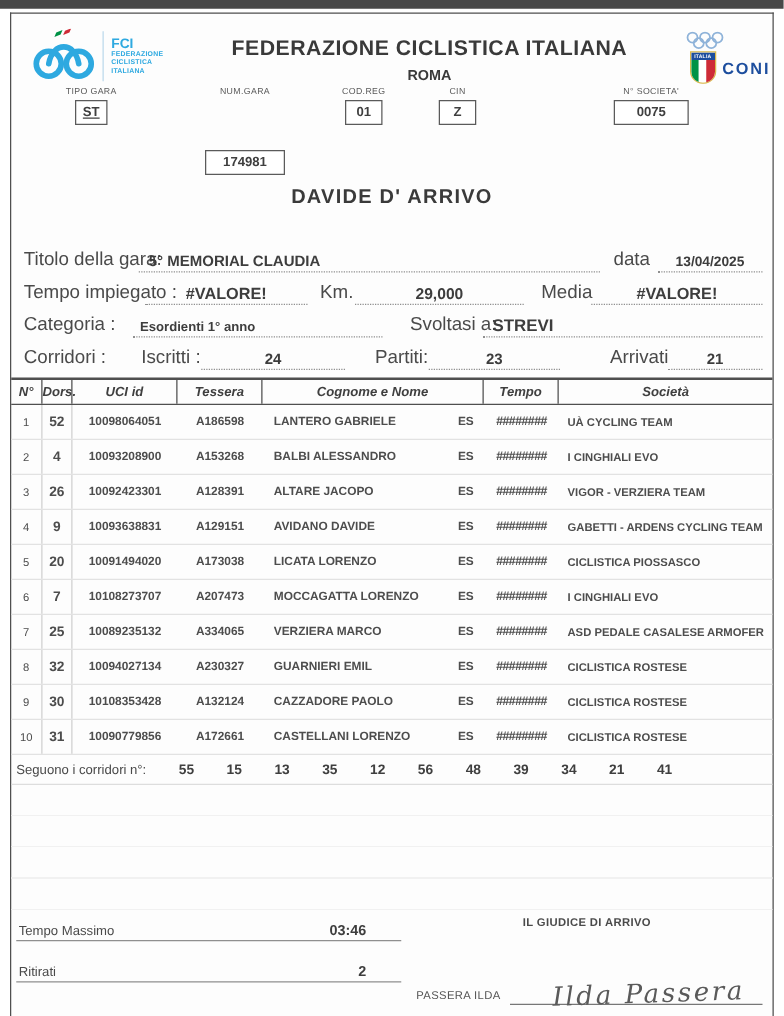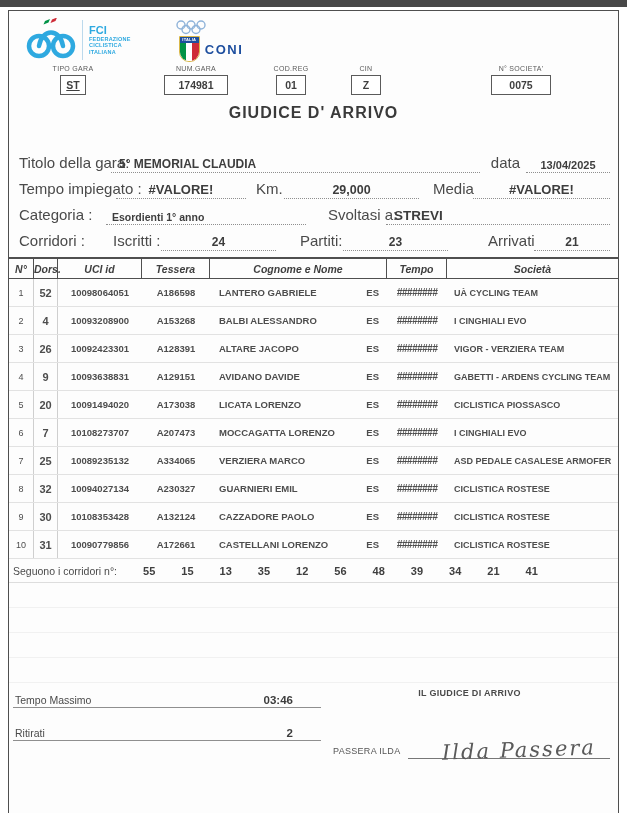--- a/index.html
+++ b/index.html
@@ -2,42 +2,42 @@
 <html><head>
 <meta charset="utf-8">
 <style>
   * { margin:0; padding:0; box-sizing:border-box; }
   html,body { width:627px; height:813px; }
   body { background:#fff; font-family:"Liberation Sans", sans-serif; color:#3d3d3d; position:relative; overflow:hidden; }
   .scan-strip { position:absolute; top:0; left:0; width:627px; height:7px; background:#484848; }
   .page { position:absolute; top:10px; left:8px; width:611px; height:803px; background:#fdfdfd; border:1.5px solid #4f4f4f; border-bottom:none; }
 
   
-  .header-top { display:flex; align-items:flex-end; padding:7px 12px 0 16px; }
+  .header-top { display:flex; align-items:flex-end; padding:7px 12px 0 16px;gap:28px; }
   .fci-logo { display:flex; align-items:center; width:132px; flex-shrink:0; }
   .fci-divider { width:1px; height:40px; background:#bcd9ec; margin:0 6px 0 5px; }
   .fci-abbr { font-size:11px; font-weight:bold; color:#2ea9e0; line-height:11px; }
   .fci-line { font-size:5.5px; font-weight:bold; color:#2ea9e0; line-height:6.5px; letter-spacing:.2px; }
   .title-wrap { flex:1; text-align:center; padding-top:11px; }
   .main-title { font-size:17px; font-weight:bold; color:#3a3a3a; letter-spacing:.4px; }
   .city { font-size:11.5px; font-weight:bold; color:#3a3a3a; margin-top:6px; }
   .coni-logo { width:76px; flex-shrink:0; display:flex; flex-direction:column; align-items:center; padding-top:2px; }
   .coni-bottom { display:flex; align-items:center; margin-top:1px;padding-left:32px; }
   .shield { width:21px; height:26px; border:1px solid #d9b84a; border-radius:0 0 10px 10px; overflow:hidden; display:flex; flex-direction:column; }
   .shield-band { background:#1d4e9e; color:#fff; font-size:4px; font-weight:bold; text-align:center; line-height:6px; height:6px; letter-spacing:.2px; }
   .stripes { flex:1; display:flex; }
   .stripe { flex:1; }
   .coni-text { font-size:13px; font-weight:bold; color:#1d4e9e; letter-spacing:1.5px; margin-left:5px; }
 
   .fields-row { display:flex; margin-top:3px; }
   .field { display:flex; flex-direction:column; align-items:center; }
   .field-label { font-size:7px; color:#5a5a5a; letter-spacing:.3px; }
   .field-box { margin-top:3px; border:1.3px solid #5a5a5a; background:#fff; font-weight:bold; font-size:10.5px; color:#3f3f3f; display:flex; align-items:center; justify-content:center; height:20px; }
   .f1 { margin-left:19px; width:90px; } .f1 .field-box { width:26px;text-decoration:underline; }
-  .f2 { margin-left:23px; width:110px; } .f2 .field-box { width:64px; }
+  .f2 { margin-left:23px; width:110px;gap:40px; } .f2 .field-box { width:64px; }
   .f3 { margin-left:5px; width:70px; } .f3 .field-box { width:30px; }
   .f4 { margin-left:10px; width:60px; } .f4 .field-box { width:30px; }
   .f5 { margin-left:70px; width:110px; } .f5 .field-box { width:60px; }
 
   .doc-title { text-align:center; font-size:16px; font-weight:bold; color:#3a3a3a; letter-spacing:1px; margin-top:9px; }
 
   
   .info-block { margin-top:25px; padding:0 8px 0 10px; }
   .info-line { display:flex; align-items:flex-end; height:26px; }
   .il-label { font-size:15px; color:#4a4a4a; padding-bottom:2px; white-space:nowrap; }
@@ -98,20 +98,24 @@
         <path d="M14 28 C 17 10, 35 10, 38 28" fill="none" stroke="#2ea9e0" stroke-width="4.5" stroke-linecap="round"></path>
       </svg>
       <div class="fci-divider"></div>
       <div class="fci-text">
         <div class="fci-abbr">FCI</div>
         <div class="fci-line">FEDERAZIONE</div>
         <div class="fci-line">CICLISTICA</div>
         <div class="fci-line">ITALIANA</div>
       </div>
     </div>
+    <div class="title-wrap">
+      <div class="main-title">FEDERAZIONE CICLISTICA ITALIANA</div>
+      <div class="city">ROMA</div>
+    </div>
     <div class="coni-logo">
       <svg width="46" height="15" viewBox="0 0 46 15">
         <circle cx="9" cy="5" r="4" fill="none" stroke="#8fb3d9" stroke-width="1.4"></circle>
         <circle cx="19" cy="5" r="4" fill="none" stroke="#8fb3d9" stroke-width="1.4"></circle>
         <circle cx="29" cy="5" r="4" fill="none" stroke="#8fb3d9" stroke-width="1.4"></circle>
         <circle cx="14" cy="9.5" r="4" fill="none" stroke="#8fb3d9" stroke-width="1.4"></circle>
         <circle cx="24" cy="9.5" r="4" fill="none" stroke="#8fb3d9" stroke-width="1.4"></circle>
       </svg>
       <div class="coni-bottom">
         <div class="shield">
@@ -143,21 +147,21 @@
     <div class="field f4">
       <div class="field-label">CIN</div>
       <div class="field-box">Z</div>
     </div>
     <div class="field f5">
       <div class="field-label">N° SOCIETA'</div>
       <div class="field-box">0075</div>
     </div>
   </div>
 
-  <div class="doc-title">GIUDICE D' ARRIVO</div>
+  <div class="doc-title">DAVIDE D' ARRIVO</div>
 
   <div class="info-block">
     <div class="info-line">
       <span class="il-label" style="width:92px">Titolo della gara:</span>
       <span class="dotted" style="flex:1; text-align:left; padding-left:8px; font-size:12px">5° MEMORIAL CLAUDIA</span>
       <span class="il-label" style="width:32px; margin-left:8px; text-align:right">data</span>
       <span class="dotted" style="width:84px; margin-left:6px; font-size:11px">13/04/2025</span>
     </div>
     <div class="info-line">
       <span class="il-label" style="width:97px">Tempo impiegato :</span>

